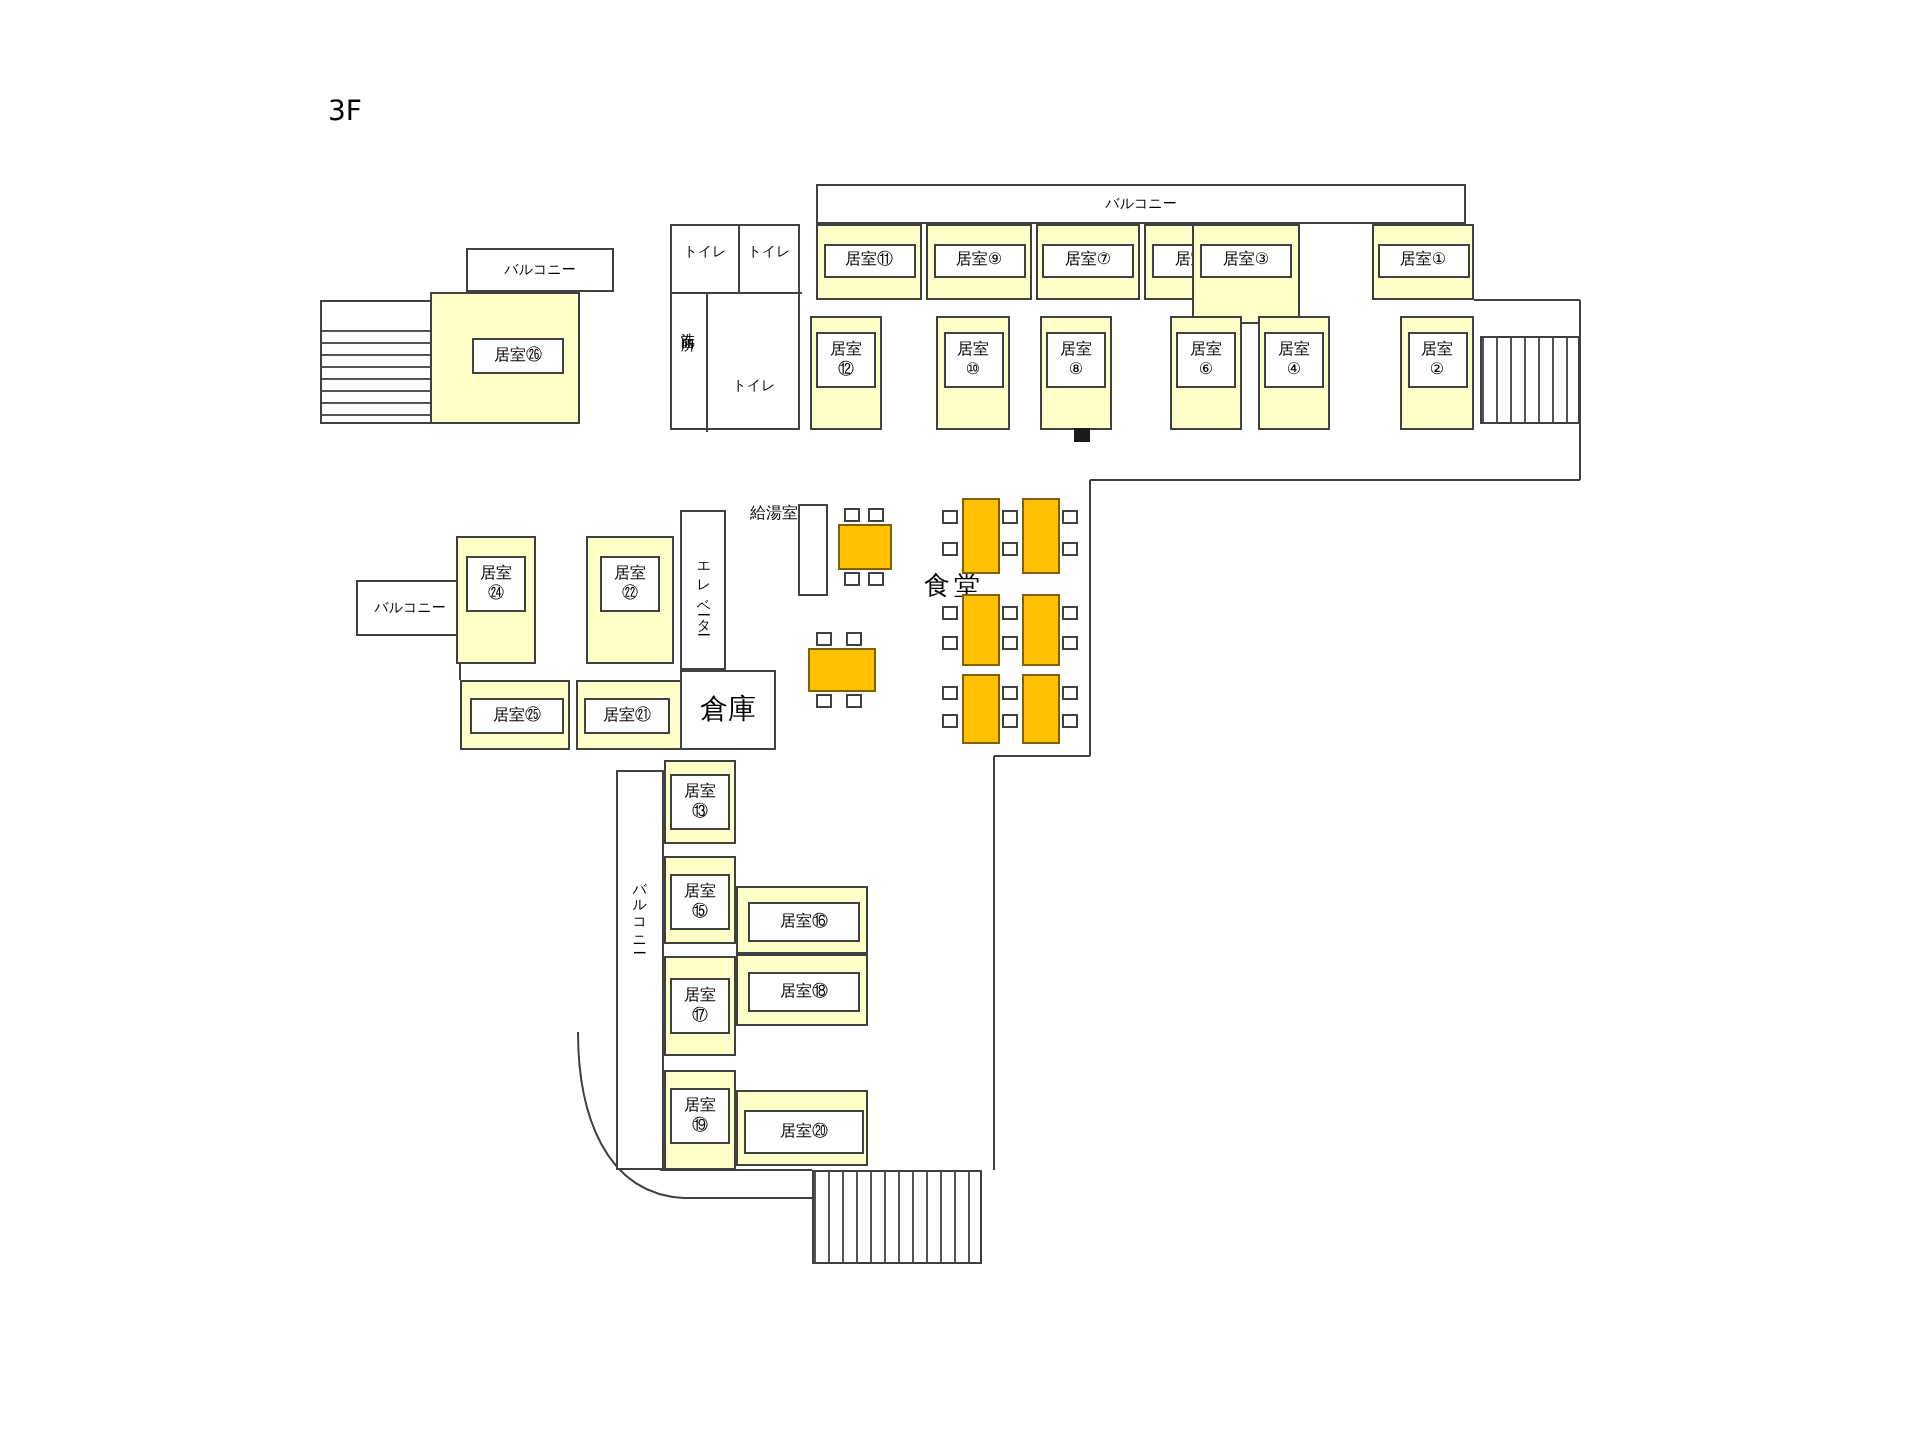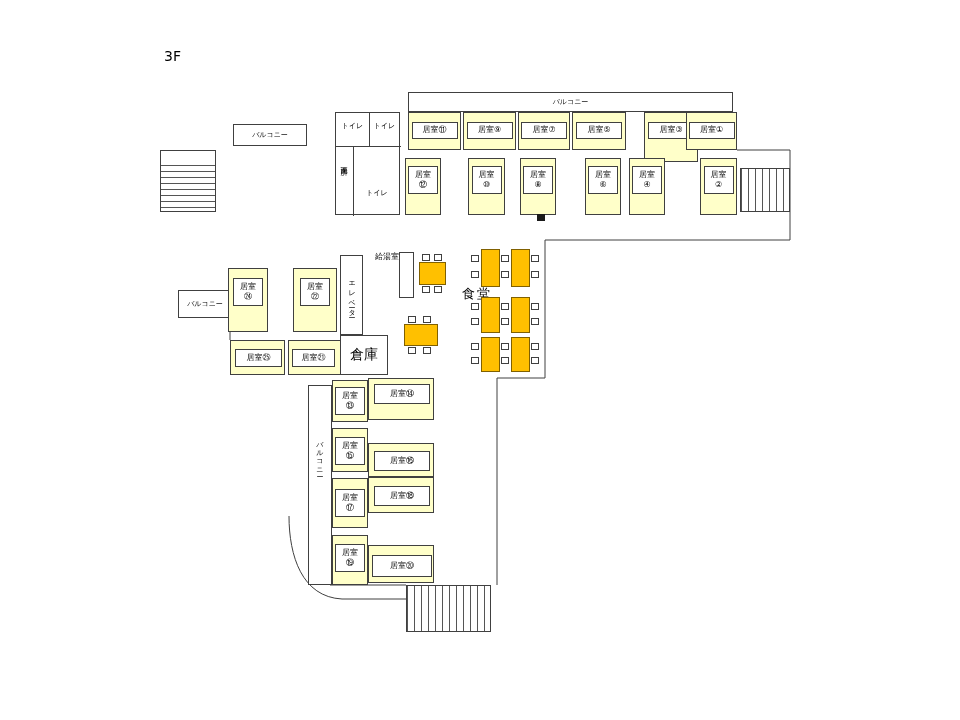--- a/index.html
+++ b/index.html
@@ -53,21 +53,21 @@
   </div>
   <div class="rm" style="left:463px;top:112px;width:53px;height:38px">
     <div class="lb lb1">居室⑨</div>
   </div>
   <div class="rm" style="left:518px;top:112px;width:52px;height:38px">
     <div class="lb lb1">居室⑦</div>
   </div>
   <div class="rm" style="left:572px;top:112px;width:54px;height:38px">
     <div class="lb lb1">居室⑤</div>
   </div>
-  <div class="rm" style="left:644px;top:112px;width:54px;height:50px">
+  <div class="rm" style="left:596px;top:112px;width:54px;height:50px">
     <div class="lb lb1">居室③</div>
   </div>
   <div class="rm" style="left:686px;top:112px;width:51px;height:38px">
     <div class="lb lb1">居室①</div>
   </div>
 
   <div class="rm" style="left:405px;top:158px;width:36px;height:57px">
     <div class="lb lb2">居室
 ⑫</div>
   </div>
@@ -86,20 +86,23 @@
   <div class="rm" style="left:629px;top:158px;width:36px;height:57px">
     <div class="lb lb2">居室
 ④</div>
   </div>
   <div class="rm" style="left:700px;top:158px;width:37px;height:57px">
     <div class="lb lb2">居室
 ②</div>
   </div>
 
   <div class="ar" style="left:233px;top:124px;width:74px;height:22px">バルコニー</div>
+  <div class="rm" style="left:215px;top:146px;width:75px;height:66px">
+    <div class="lb" style="left:20px;top:22px;width:46px;height:18px">居室㉖</div>
+  </div>
 
   <div class="ar" style="left:335px;top:112px;width:65px;height:103px">
     <div class="wl" style="left:33px;top:0;width:1px;height:33px"></div>
     <div class="wl" style="left:0;top:33px;width:65px;height:1px"></div>
     <div class="wl" style="left:17px;top:33px;width:1px;height:70px"></div>
     <div class="tx" style="left:1px;top:9px;width:31px;text-align:center;font-size:7px">トイレ</div>
     <div class="tx" style="left:33px;top:9px;width:31px;text-align:center;font-size:7px">トイレ</div>
     <div class="tx vt" style="left:3px;top:48px;height:52px;font-size:7px">洗面所</div>
     <div class="tx" style="left:19px;top:76px;width:44px;text-align:center;font-size:7px">トイレ</div>
   </div>
@@ -190,23 +193,20 @@
   </div>
   <div class="rm" style="left:332px;top:478px;width:36px;height:50px">
     <div class="lb lb2" style="top:10px">居室
 ⑰</div>
   </div>
   <div class="rm" style="left:332px;top:535px;width:36px;height:50px">
     <div class="lb lb2" style="top:8px">居室
 ⑲</div>
   </div>
 
-  <div class="rm" style="left:368px;top:378px;width:66px;height:42px">
-    <div class="lb" style="left:5px;top:5px;width:56px;height:20px">居室⑭</div>
-  </div>
   <div class="rm" style="left:368px;top:443px;width:66px;height:34px">
     <div class="lb" style="left:5px;top:7px;width:56px;height:20px">居室⑯</div>
   </div>
   <div class="rm" style="left:368px;top:477px;width:66px;height:36px">
     <div class="lb" style="left:5px;top:8px;width:56px;height:20px">居室⑱</div>
   </div>
   <div class="rm" style="left:368px;top:545px;width:66px;height:38px">
     <div class="lb" style="left:3px;top:9px;width:60px;height:22px">居室⑳</div>
   </div>
 

